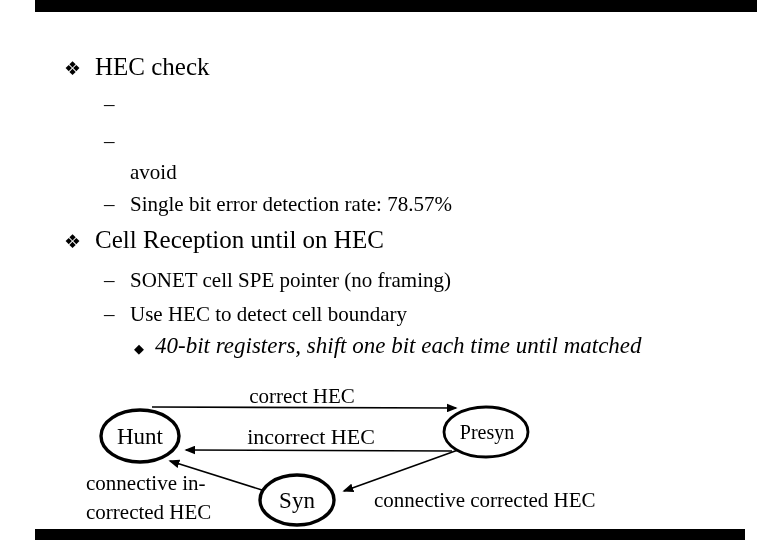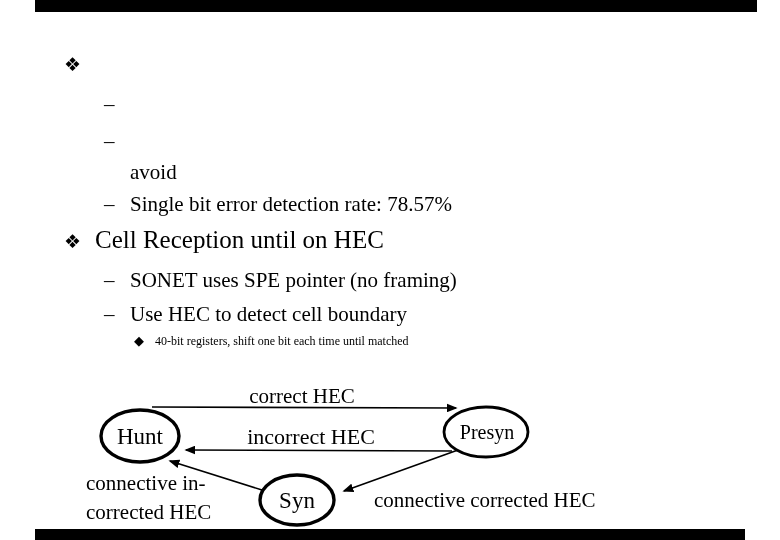--- a/index.html
+++ b/index.html
@@ -23,37 +23,38 @@
 
   .sub-row    { left: 104px; }
   .sub-marker { font-size: 21px; width: 26px; flex: none; }
   .sub-text   { font-size: 21px; line-height: 31px; white-space: nowrap; }
   .sub-text.wrap { white-space: normal; width: 580px; }
 
   sup.exp { font-size: 13px; vertical-align: super; line-height: 0; }
 
   .reg-row    { left: 134px; }
   .reg-marker { font-size: 13px; width: 21px; flex: none; }
-  .reg-text   { font-size: 12px; white-space: nowrap; }
+  .reg-text   { font-size: 23px; white-space: nowrap; font-style: italic; }
 
   .diagram-svg { position: absolute; left: 0; top: 0; width: 780px; height: 540px; }
   .diagram-svg text { font-family: "Liberation Serif", "DejaVu Serif", serif; fill: #000000; }
   .state { fill: #ffffff; stroke: #000000; }
   .tline { stroke: #000000; stroke-width: 1.6; fill: none; }
 </style>
 </head>
 <body>
 
 <div class="slide">
 
   <div class="edge-bar top"></div>
   <div class="edge-bar bottom"></div>
 
   <div class="row" style="left:64px; top:53px;">
     <span class="sec-marker">❖</span>
+    <span class="sec-title">HEC check</span>
   </div>
 
   <div class="row sub-row" style="top:92px;">
     <span class="sub-marker">–</span>
   </div>
 
   <div class="row sub-row" style="top:126px;">
     <span class="sub-marker">–</span>
     <span class="sub-text wrap"><br><span>avoid</span></span>
   </div>
@@ -63,21 +64,21 @@
     <span class="sub-text">Single bit error detection rate: 78.57%</span>
   </div>
 
   <div class="row" style="left:64px; top:226px;">
     <span class="sec-marker">❖</span>
     <span class="sec-title">Cell Reception until on HEC</span>
   </div>
 
   <div class="row sub-row" style="top:265px;">
     <span class="sub-marker">–</span>
-    <span class="sub-text">SONET uses SPE pointer (no framing)</span>
+    <span class="sub-text">SONET cell SPE pointer (no framing)</span>
   </div>
 
   <div class="row sub-row" style="top:299px;">
     <span class="sub-marker">–</span>
     <span class="sub-text">Use HEC to detect cell boundary</span>
   </div>
 
   <div class="row reg-row" style="top:333px;">
     <span class="reg-marker">◆</span>
     <span class="reg-text">40-bit registers, shift one bit each time until matched</span>

